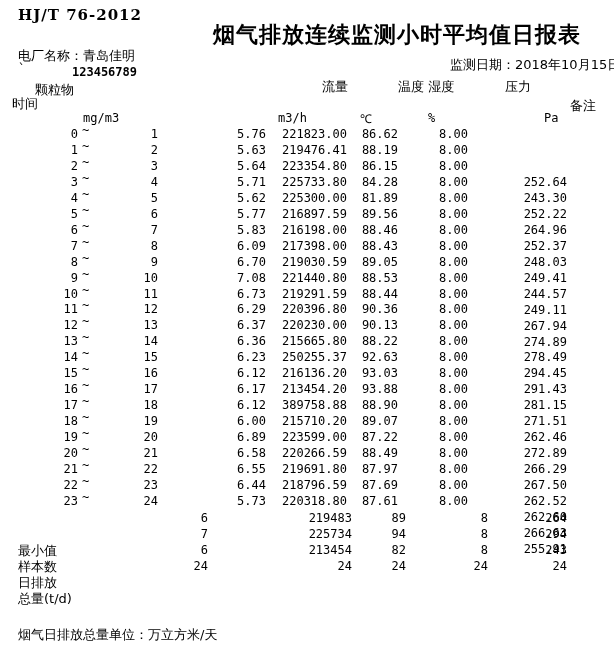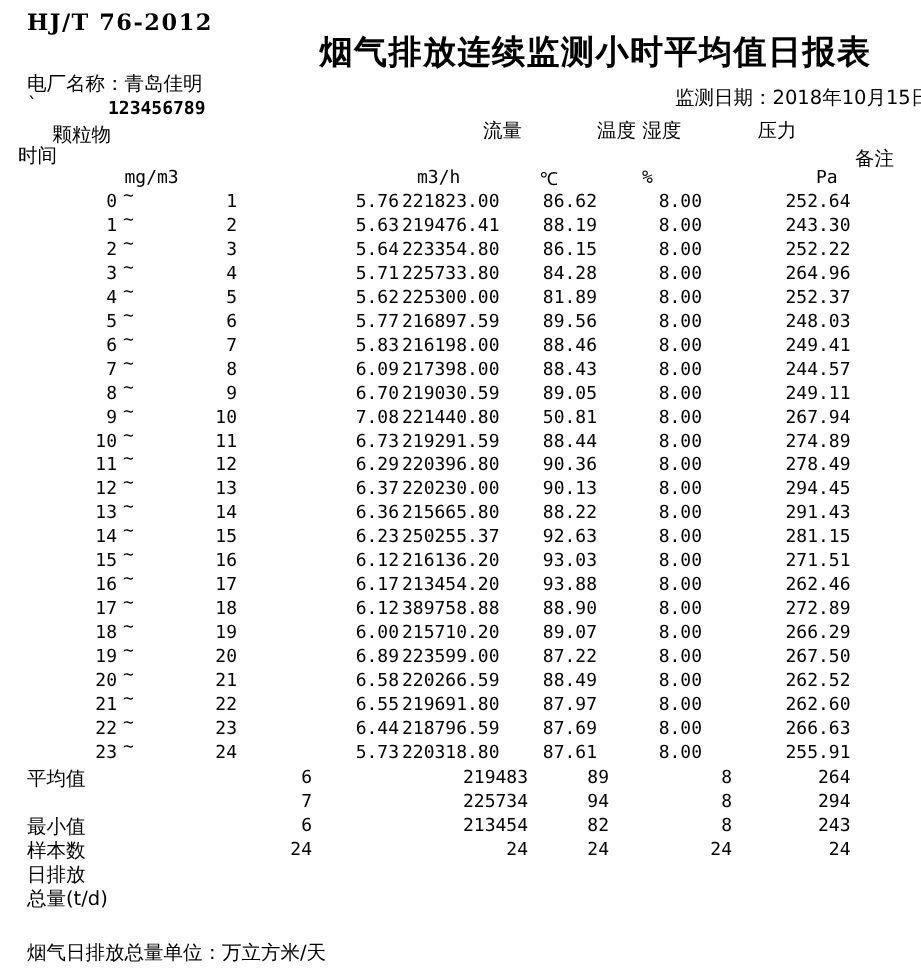--- a/index.html
+++ b/index.html
@@ -10,24 +10,24 @@
   .title{left:213px;top:20px;font-size:22px;font-weight:bold;letter-spacing:1px;}
   .cn13{font-size:13px;}
   .num12{font:12px "DejaVu Sans Mono", monospace;}
   
   .hrow,.srow{position:absolute;left:0;width:614px;height:16px;font:12px "DejaVu Sans Mono", monospace;}
   .hrow span,.srow span{position:absolute;text-align:right;white-space:nowrap;}
   .c-from{left:40px;width:38px;}
   .c-tilde{left:82px;width:12px;text-align:left!important;top:-4px;}
   .c-to{left:118px;width:40px;}
   .c-pm{left:196px;width:70px;}
-  .c-flow{left:251px;width:82px;}
+  .c-flow{left:265px;width:82px;}
   .c-temp{left:348px;width:50px;}
   .c-hum{left:418px;width:50px;}
-  .c-press{left:497px;width:70px;}
+  .c-press{left:497px;width:70px;margin-top:48px;}
   
   .s-label{left:18px;width:90px;text-align:left!important;font-family:"DejaVu Sans", sans-serif;font-size:13px;top:-1px;}
   .s-pm{left:138px;width:70px;}
   .s-flow{left:272px;width:80px;}
   .s-temp{left:356px;width:50px;}
   .s-hum{left:438px;width:50px;}
   .s-press{left:497px;width:70px;}
 </style>
 </head>
 <body>
@@ -144,21 +144,21 @@
     <span class="c-temp">89.05</span>
     <span class="c-hum">8.00</span>
     <span class="c-press">249.11</span>
   </div>
     <div class="hrow" style="top: 270.55px;">
     <span class="c-from">9</span>
     <span class="c-tilde">~</span>
     <span class="c-to">10</span>
     <span class="c-pm">7.08</span>
     <span class="c-flow">221440.80</span>
-    <span class="c-temp">50.81</span>
+    <span class="c-temp">88.53</span>
     <span class="c-hum">8.00</span>
     <span class="c-press">267.94</span>
   </div>
     <div class="hrow" style="top: 286.5px;">
     <span class="c-from">10</span>
     <span class="c-tilde">~</span>
     <span class="c-to">11</span>
     <span class="c-pm">6.73</span>
     <span class="c-flow">219291.59</span>
     <span class="c-temp">88.44</span>
@@ -292,21 +292,20 @@
     <span class="c-pm">5.73</span>
     <span class="c-flow">220318.80</span>
     <span class="c-temp">87.61</span>
     <span class="c-hum">8.00</span>
     <span class="c-press">255.91</span>
   </div>
   </div>
 
 <div>
     <div class="srow" style="top: 511px;">
-    <span class="s-label">平均值</span>
     <span class="s-pm">6</span>
     <span class="s-flow">219483</span>
     <span class="s-temp">89</span>
     <span class="s-hum">8</span>
     <span class="s-press">264</span>
   </div>
     <div class="srow" style="top: 527px;">
     <span class="s-pm">7</span>
     <span class="s-flow">225734</span>
     <span class="s-temp">94</span>

